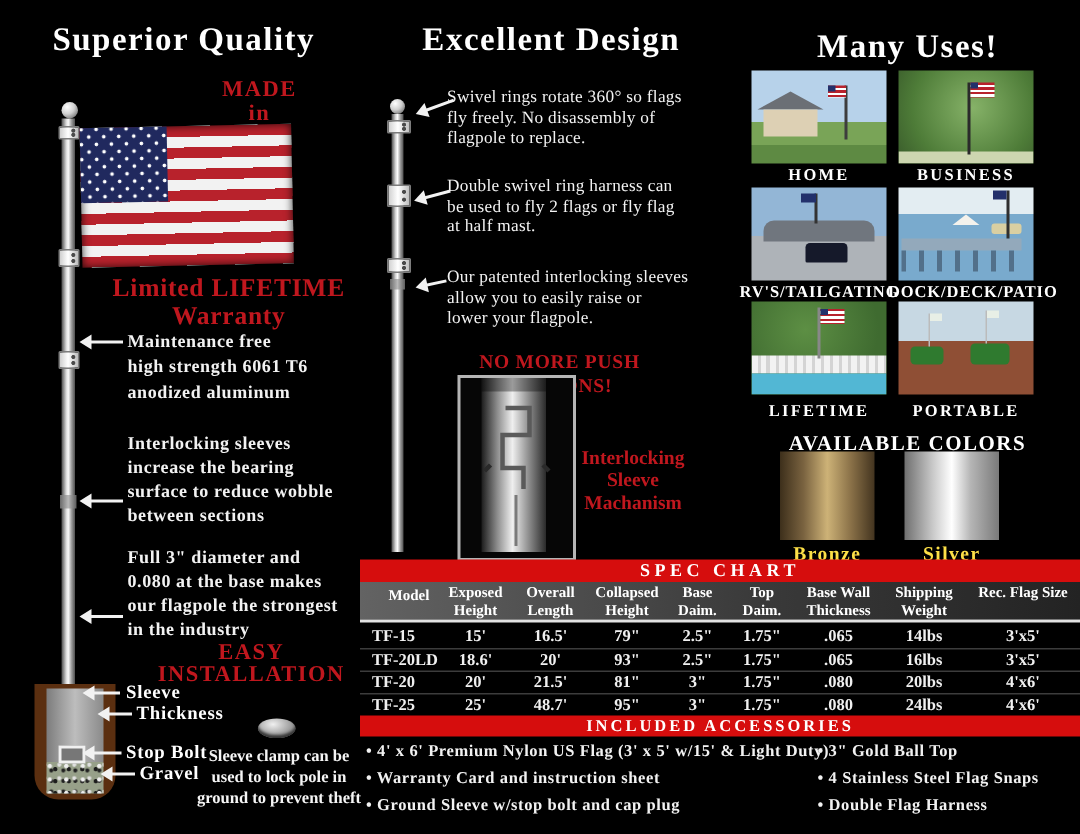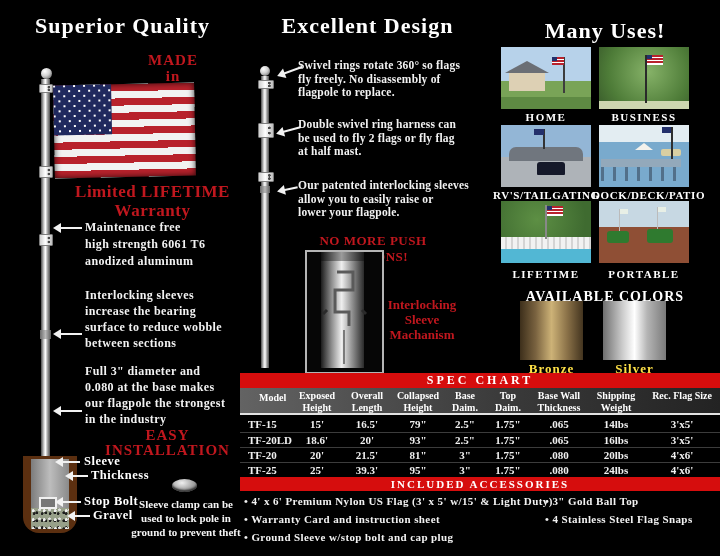--- a/index.html
+++ b/index.html
@@ -3,21 +3,21 @@
 <meta charset="utf-8">
 <style>
   html,body{margin:0;padding:0;background:#000;}
   .page{position:relative;width:720px;height:556px;background:#000;overflow:hidden;
         font-family:"Liberation Serif","DejaVu Serif",serif;color:#f5f5f5;}
   .abs{position:absolute;}
   .pre{white-space:pre-line;}
   .title{font-weight:bold;font-size:22px;letter-spacing:1px;text-align:center;color:#fff;}
   .red{color:#c0171e;font-weight:bold;}
   .feat{font-weight:bold;font-size:12px;line-height:17px;letter-spacing:.4px;color:#f2f2f2;}
-  .feat-m{font-weight:bold;font-size:11.5px;line-height:13.5px;letter-spacing:.2px;color:#f2f2f2;}
+  .feat-m{font-weight:normal;font-size:11.5px;line-height:13.5px;letter-spacing:.2px;color:#f2f2f2;}
   .glabel{font-weight:bold;font-size:12.5px;letter-spacing:.5px;color:#fff;}
   
   .arr{position:absolute;height:2px;background:#f2f2f2;}
   .arr::before{content:"";position:absolute;left:-8px;top:-4px;border:5px solid transparent;border-right:8px solid #f2f2f2;}
   
   .pole{position:absolute;background:linear-gradient(90deg,#4c4c4c,#d9d9d9 35%,#fbfbfb 50%,#9a9a9a 75%,#4f4f4f);}
   .ball{position:absolute;border-radius:50%;background:radial-gradient(circle at 35% 30%,#ffffff,#cfcfcf 45%,#6e6e6e 85%);}
   .fit{position:absolute;box-sizing:border-box;border:1px solid #7d7d7d;border-radius:1px;
        background:radial-gradient(circle at 74% 30%,#4a4a4a 1.1px,transparent 1.6px),
                   radial-gradient(circle at 74% 70%,#4a4a4a 1.1px,transparent 1.6px),
@@ -283,34 +283,35 @@
     <div class="td">81"</div>
     <div class="td">3"</div>
     <div class="td">1.75"</div>
     <div class="td">.080</div>
     <div class="td">20lbs</div>
     <div class="td">4'x6'</div>
   </div>
   <div class="trow" style="top:462px;">
     <div class="td">TF-25</div>
     <div class="td">25'</div>
-    <div class="td">39.3'</div>
+    <div class="td">48.7'</div>
     <div class="td">95"</div>
     <div class="td">3"</div>
     <div class="td">1.75"</div>
     <div class="td">.080</div>
     <div class="td">24lbs</div>
     <div class="td">4'x6'</div>
   </div>
 
   <div class="banner" style="top:477px;height:14px;font-size:11px;line-height:14px;letter-spacing:2px;">INCLUDED ACCESSORIES</div>
 
   <div class="acc" style="left:244px;">
     <div>• 4' x 6' Premium Nylon US Flag (3' x 5' w/15' &amp; Light Duty)</div>
     <div>• Warranty Card and instruction sheet</div>
     <div>• Ground Sleeve w/stop bolt and cap plug</div>
   </div>
   <div class="acc" style="left:545px;">
     <div>• 3" Gold Ball Top</div>
     <div>• 4 Stainless Steel Flag Snaps</div>
+    <div>• Double Flag Harness</div>
   </div>
 
 </div>
 
 </body></html>

